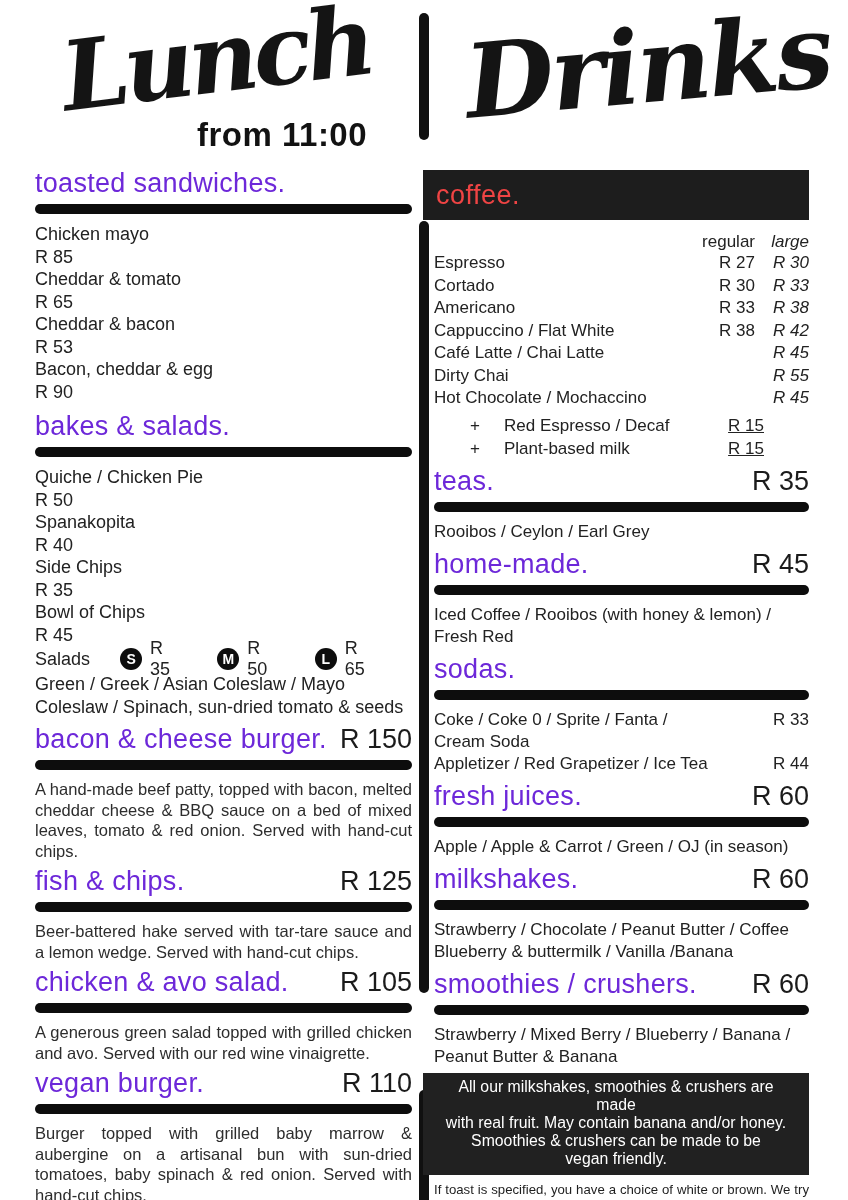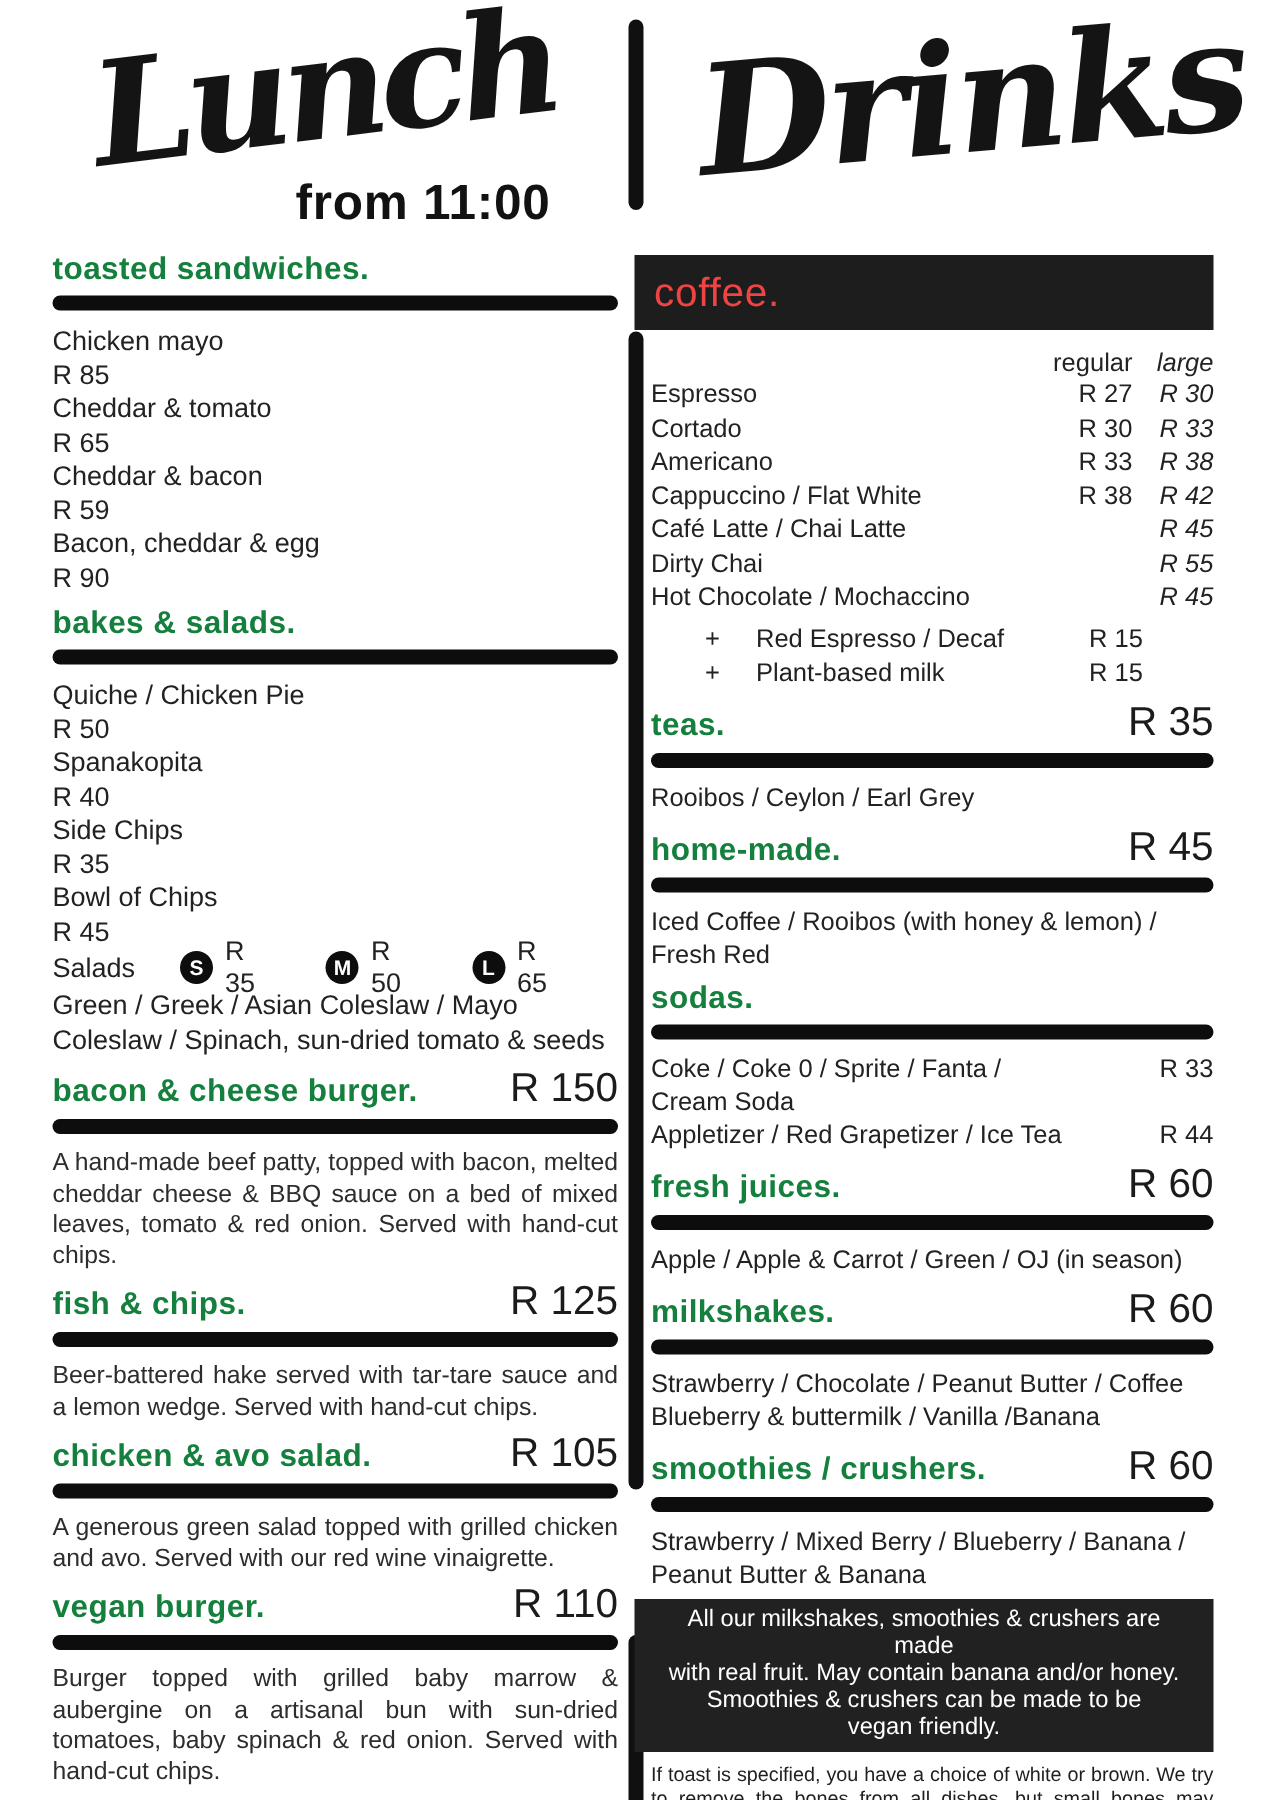--- a/index.html
+++ b/index.html
@@ -22,21 +22,21 @@
     color:#141414; white-space:nowrap;
   }
   .lunch-header{position:relative; height:160px;}
   .lunch-script{position:absolute; left:26px; top:2px; font-size:96px; letter-spacing:-5px; transform:rotate(-7deg);}
   .lunch-sub{position:absolute; left:162px; top:116px; font-size:33px; font-weight:700; letter-spacing:0.5px; color:#121212;}
   .drinks-header{position:relative; height:170px;}
   .drinks-script{position:absolute; left:42px; top:6px; font-size:102px; letter-spacing:-3px; transform:rotate(-5deg);}
   
   .bar{height:10px; background:#0d0d0d; border-radius:6px; margin:5px 0 9px 0;}
   .sec-title-row{display:flex; justify-content:space-between; align-items:baseline;}
-  .sec-title{font-size:21px; font-weight:700; letter-spacing:0.3px; color:#15803d;}
+  .sec-title{font-size:27px; font-weight:400; letter-spacing:0.3px; color:#6d28d9;}
   .sec-price{font-size:27px; font-weight:300; color:#1b1b1b;}
   
   .l-sec{margin-top:8px;}
   .l-row{display:flex; justify-content:space-between; font-size:18px; line-height:22.5px; color:#222;flex-direction:column;}
   .salads-row{display:flex; align-items:center; font-size:18px; height:24px; color:#222; margin-top:1px;}
   .salads-label{margin-right:30px;}
   .badge{width:22px; height:22px; border-radius:50%; background:#0d0d0d; color:#ffffff;
          font-size:14px; font-weight:700; display:flex; align-items:center; justify-content:center; flex:0 0 22px;}
   .badge-price{margin:0 30px 0 8px;}
   .varieties{font-size:18px; line-height:23px; color:#222; margin-top:2px;}
@@ -47,21 +47,21 @@
           padding-left:13px; font-size:27px; font-weight:300; letter-spacing:0.5px;}
   .rc{margin-left:11px;}
   .coffee-hdr{display:flex; font-size:17px; color:#232323; margin-top:12px; line-height:20px;}
   .coffee-row{display:flex; font-size:17px; line-height:22.5px; color:#222;}
   .c-name{flex:1;}
   .c-reg{width:60px; text-align:right;}
   .c-lg{width:54px; text-align:right;font-style:italic;}
   .extra-row{display:flex; font-size:17px; line-height:23px; color:#222; padding-left:36px;}
   .x-plus{width:34px;}
   .x-name{flex:1;}
-  .x-price{width:60px; text-align:center; margin-right:35px;}
+  .x-price{width:60px; text-align:right; margin-right:45px;text-decoration:underline;}
   .r-sec{margin-top:6px;}
   .r-line{font-size:17px; line-height:22px; color:#222;}
   .s-row{display:flex; font-size:17px; line-height:22px; color:#222;}
   .s-text{flex:1;}
   .s-price{width:54px; text-align:right;}
   
   .note-box{margin-top:5px; background:#212121; color:#ffffff; text-align:center;
             padding:5px 14px 6px 14px; font-size:15.8px; line-height:18.2px;}
   .fine-print{margin:7px 0 0 11px; font-size:13.2px; line-height:16.2px; text-align:justify; color:#1e1e1e;}
 </style>
@@ -87,21 +87,21 @@
       <div class="l-row">
         <span>Chicken mayo</span>
         <span>R 85</span>
       </div>
       <div class="l-row">
         <span>Cheddar &amp; tomato</span>
         <span>R 65</span>
       </div>
       <div class="l-row">
         <span>Cheddar &amp; bacon</span>
-        <span>R 59</span>
+        <span>R 53</span>
       </div>
       <div class="l-row">
         <span>Bacon, cheddar &amp; egg</span>
         <span>R 90</span>
       </div>
     </div>
 
     <div class="l-sec">
       <div class="sec-title">bakes &amp; salads.</div>
       <div class="bar"></div>

